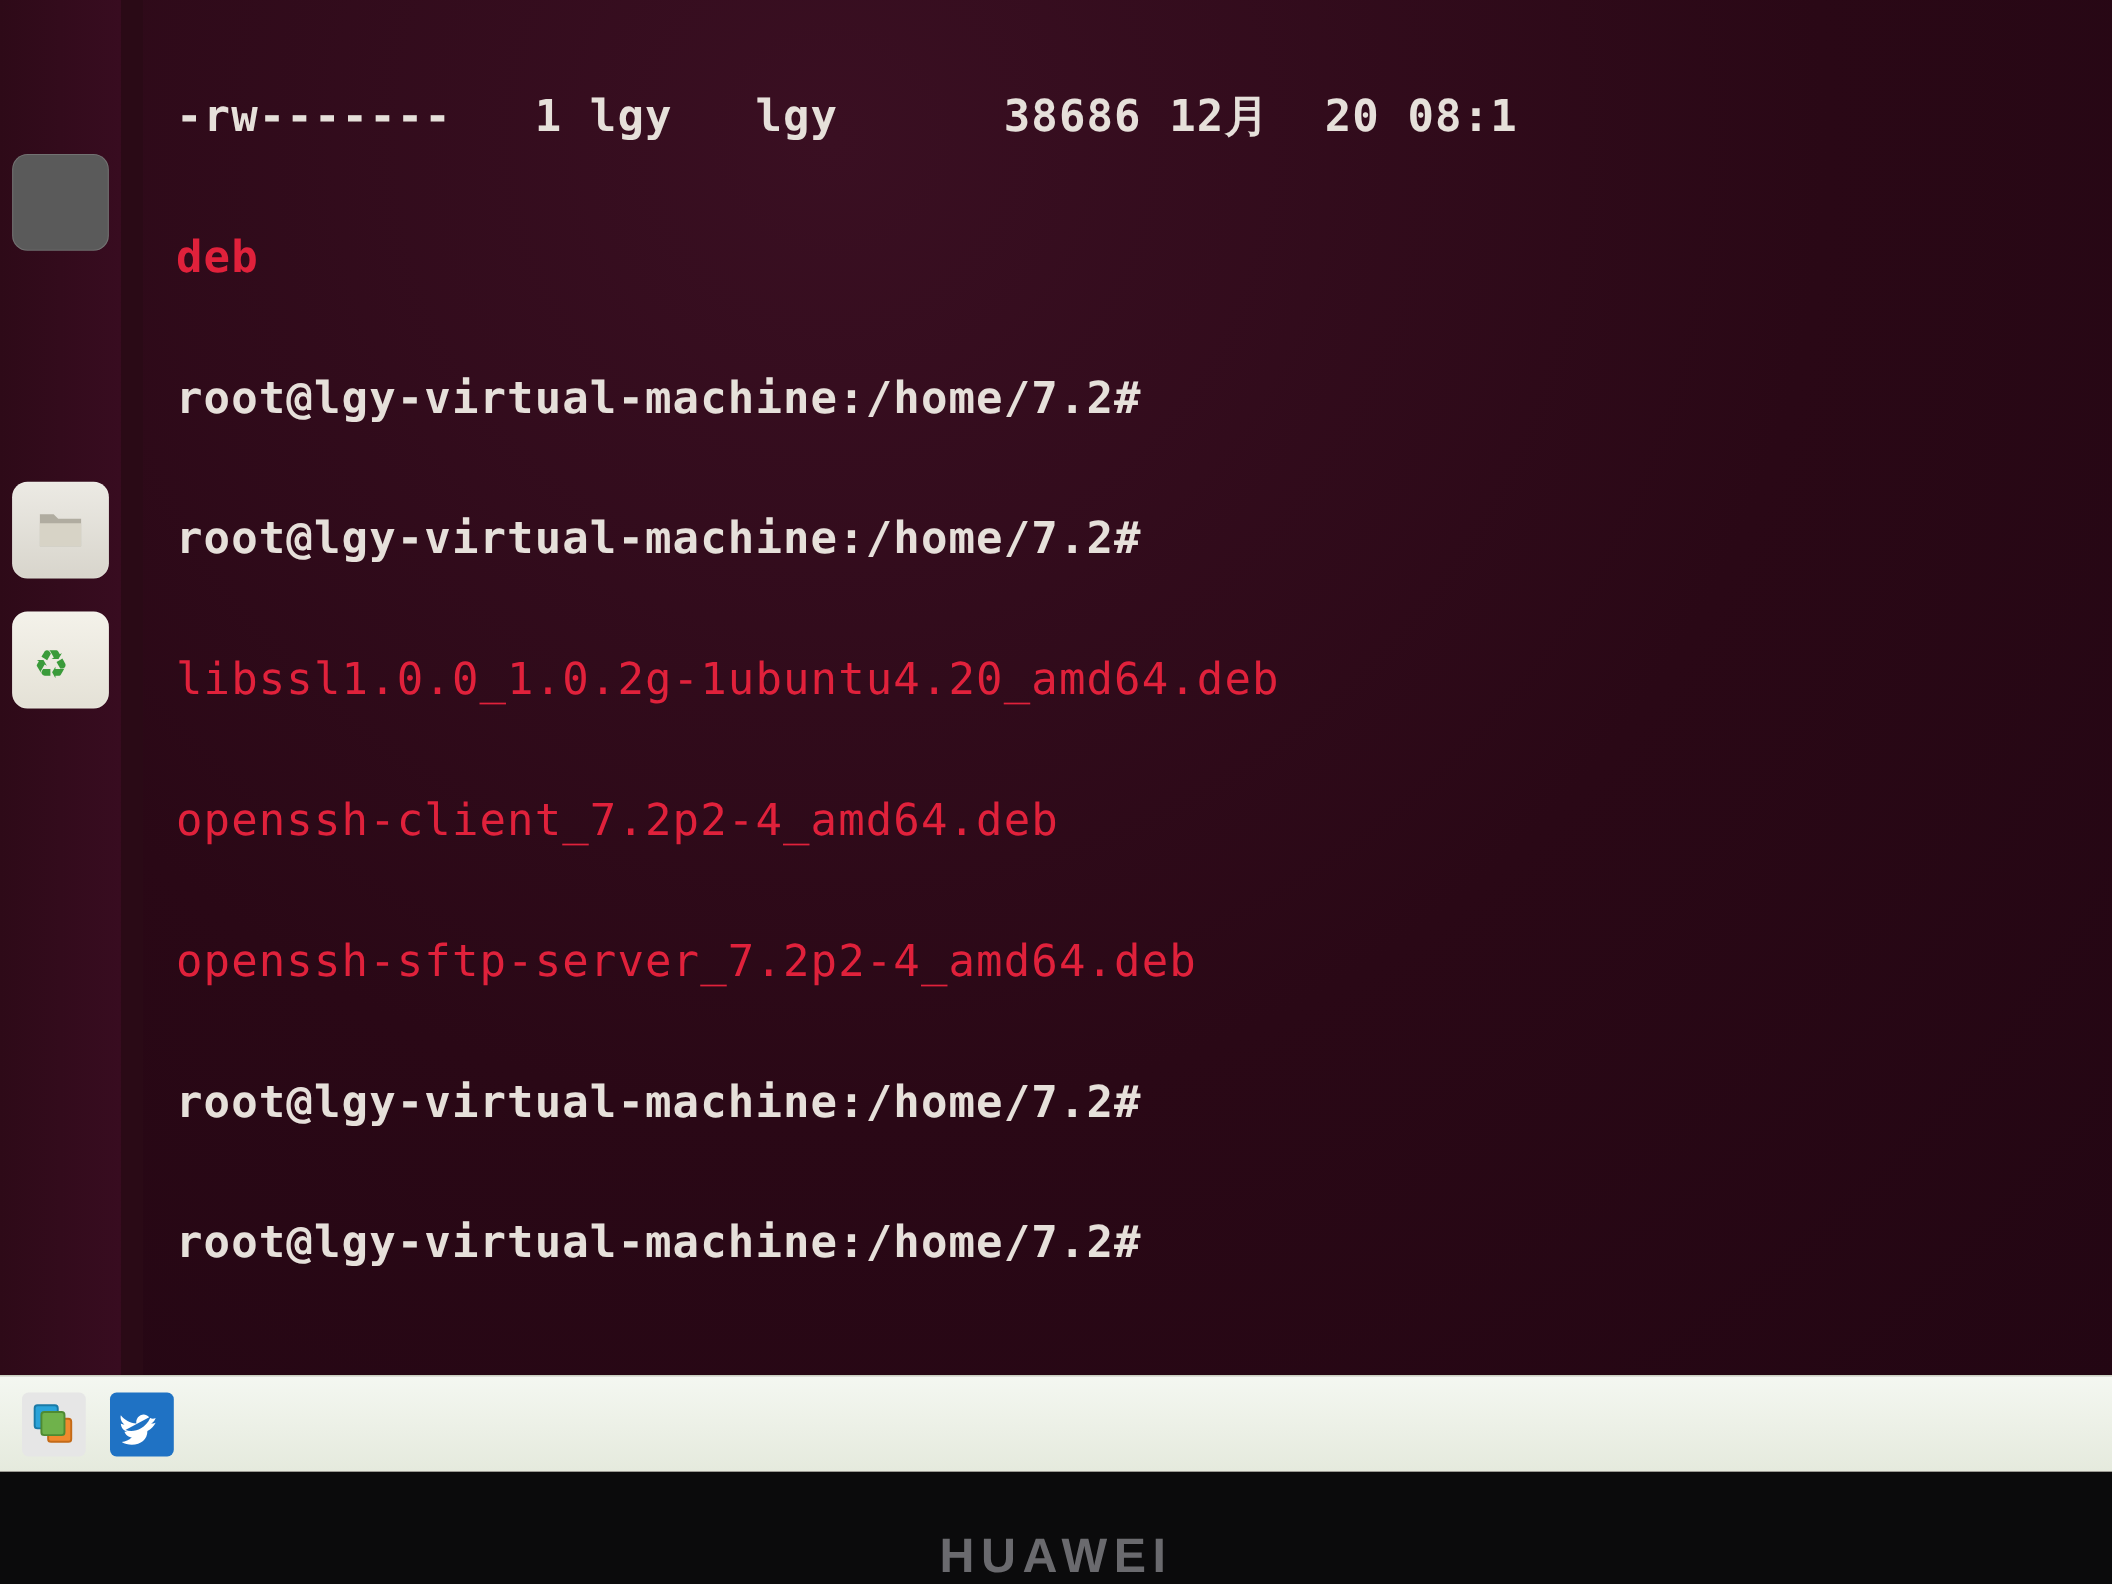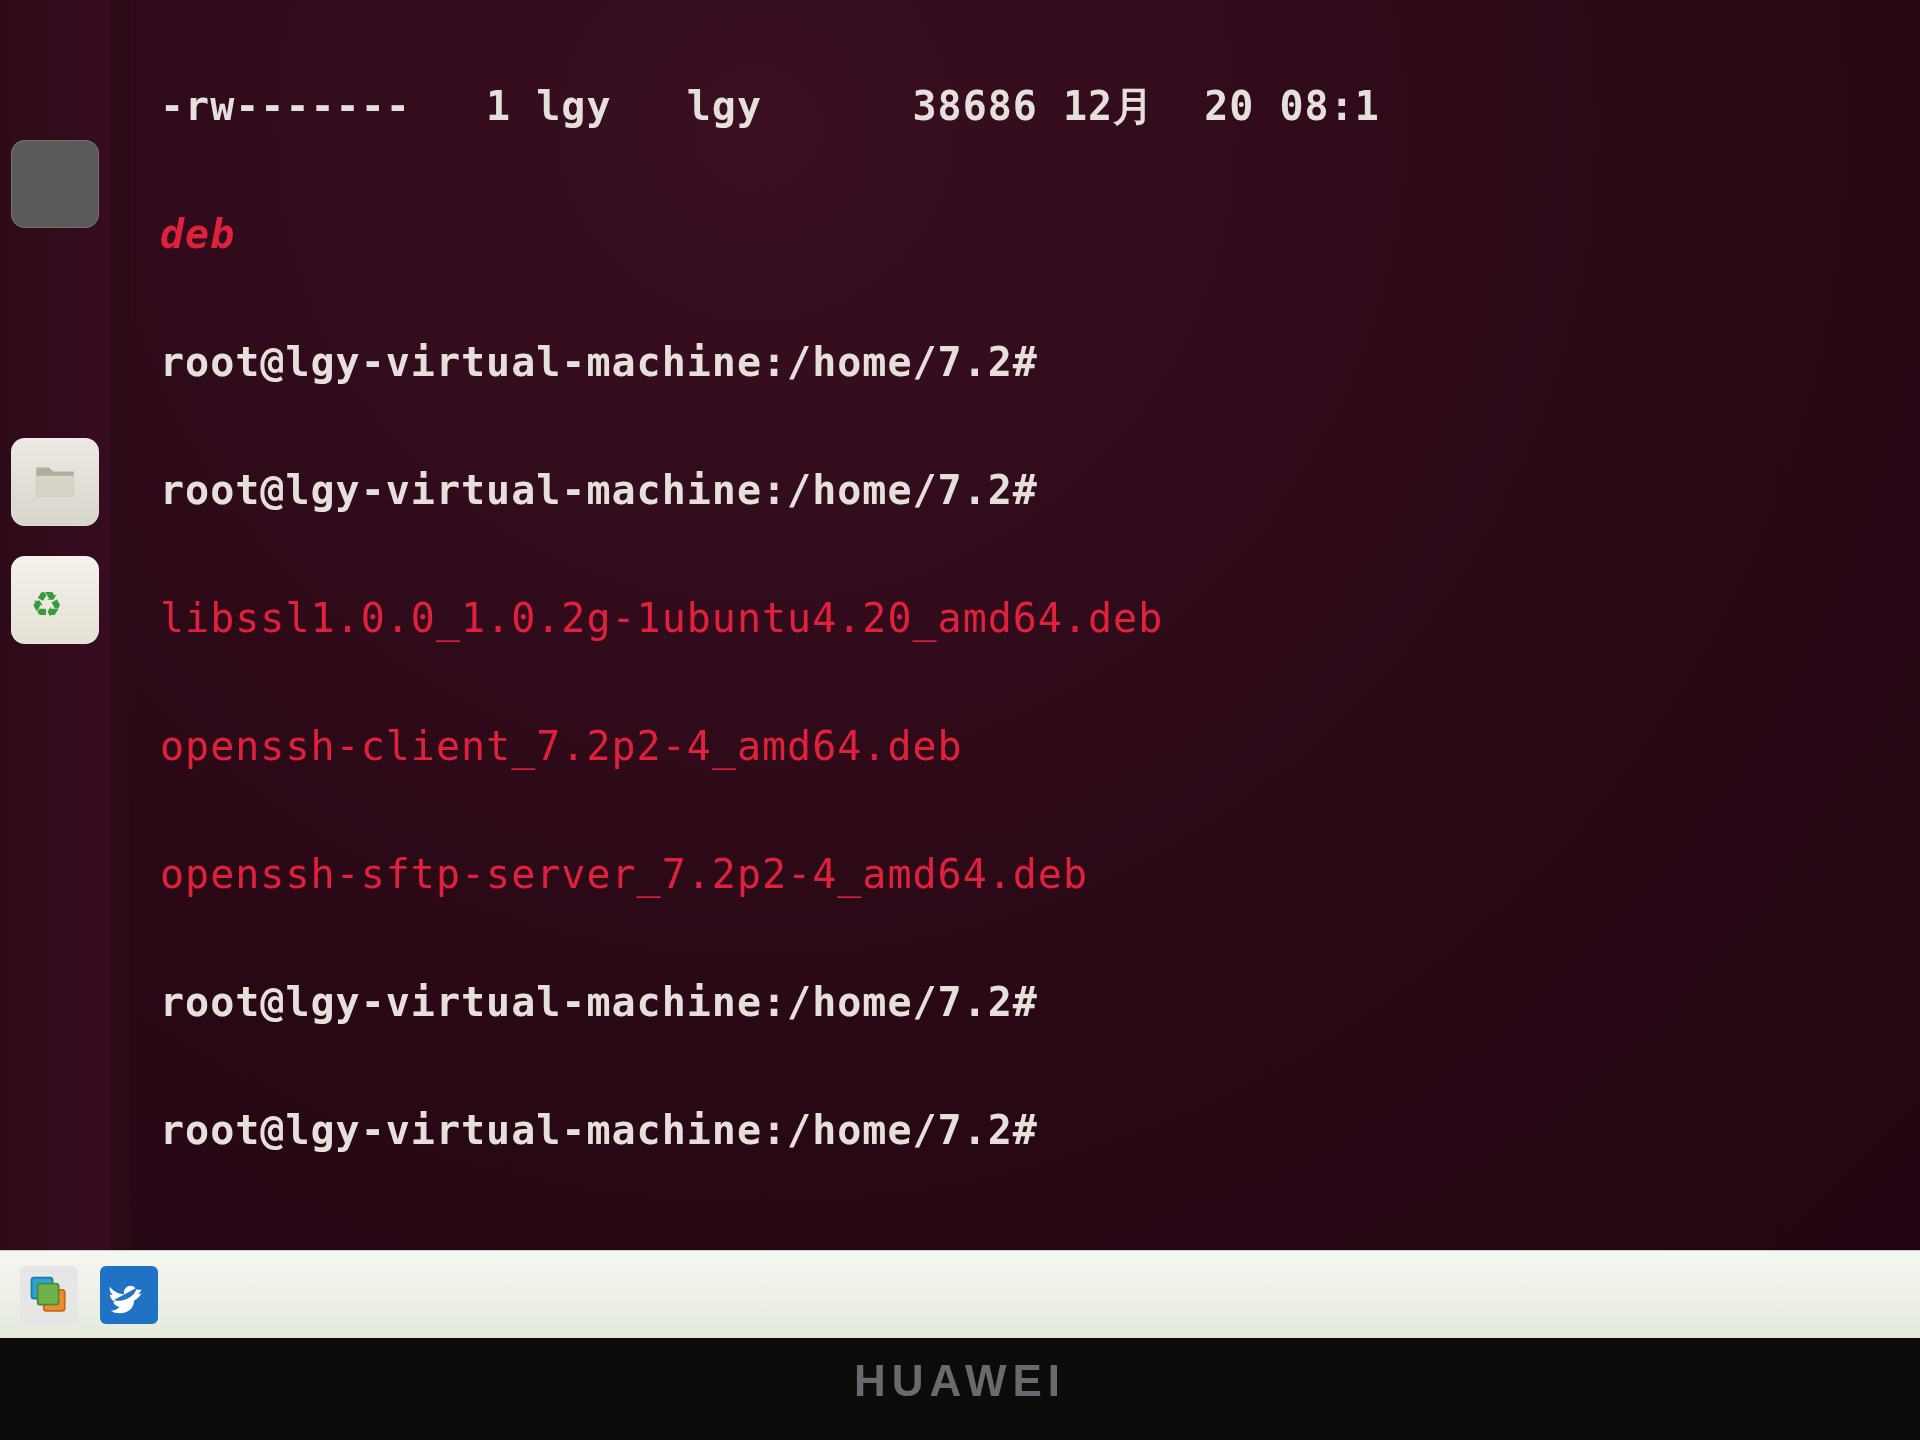--- a/index.html
+++ b/index.html
@@ -81,21 +81,21 @@
     background: radial-gradient(ellipse at 35% 10%, #3a0f22 0%, #2a0816 55%, #230613 100%);
     color: #e6e0da;
     font-size: 40px;
     font-weight: bold;
     line-height: 1.6;
     padding: 10px 10px 10px 30px;
     white-space: pre;
     letter-spacing: 1px;
   }
   .line { display: block; }
-  .red  { color: #e0213b; font-style: italic; }
+  .red  { color: #e0213b; }
   .redbold { color: #e0213b; font-weight: normal; }
 
   
   .host-taskbar {
     position: absolute;
     left: 0;
     right: 0;
     top: 1250px;
     height: 88px;
     background: linear-gradient(180deg, #f4f7f1 0%, #e5eadd 100%);
@@ -125,21 +125,21 @@
 
   
   .bezel {
     position: absolute;
     left: 0;
     right: 0;
     top: 1338px;
     height: 102px;
     background: #0b0b0c;
     display: flex;
-    align-items: flex-start;
+    align-items: flex-end;
     justify-content: center;
     color: #6a6a6e;
     font-family: Arial, sans-serif;
     font-weight: 600;
     font-size: 44px;
     letter-spacing: 6px;
     padding-top: 18px;
   }
 </style>
 </head>

